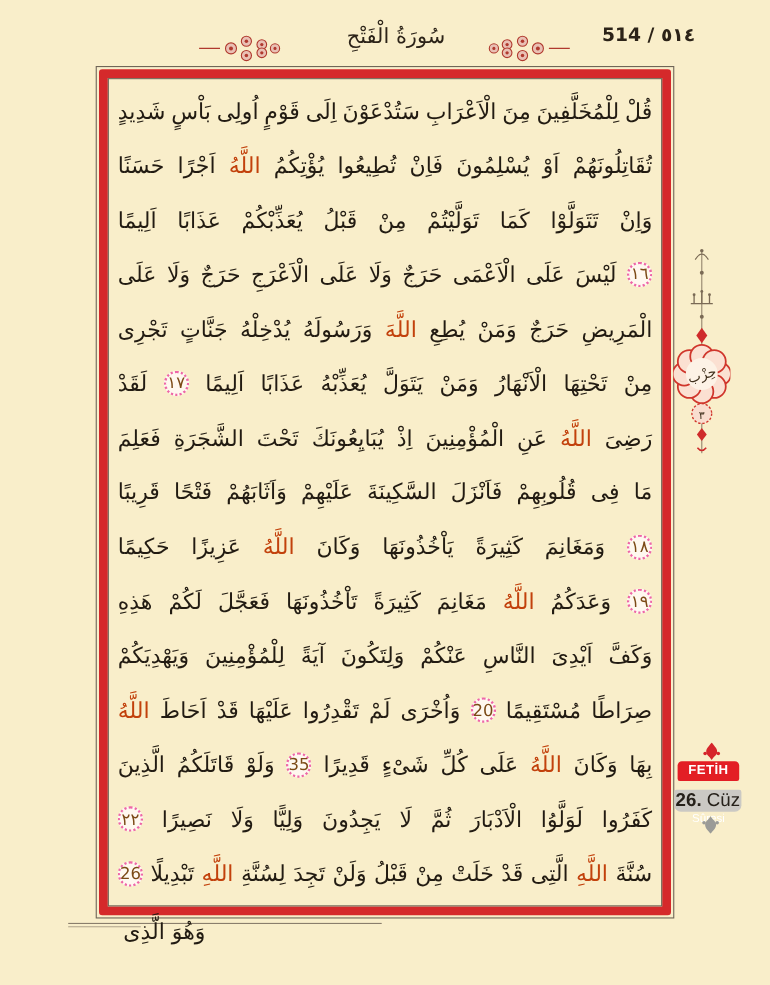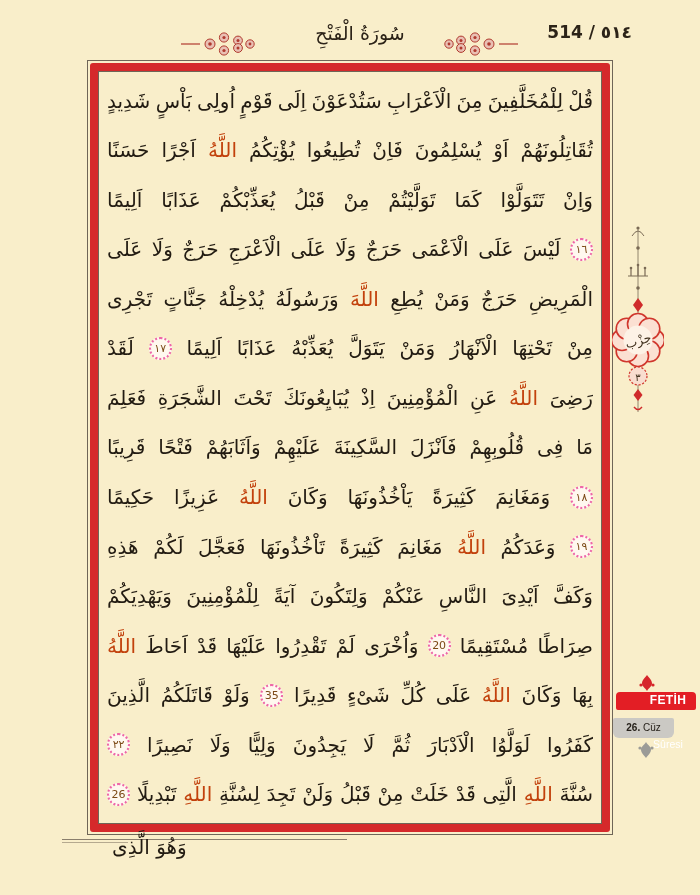--- a/index.html
+++ b/index.html
@@ -43,45 +43,44 @@
     flex:1;display:flex;flex-direction:row;align-items:center;
     justify-content:space-between;
     font-size:20px;color:#221b12;overflow:hidden;white-space:nowrap;
   }
   .qline .word{display:inline-block;}
   .qline .red{color:#c2410c;}
   .rosette{
     display:inline-flex;align-items:center;justify-content:center;
     width:19px;height:19px;border-radius:50%;
     border:2px dotted #ee66a8;background:#fff8ef;
-    font-size:11px;color:#7c4a16;flex:0 0 auto;
+    font-size:15px;color:#7c4a16;flex:0 0 auto;
   }
   
   .shelf-line{position:absolute;left:62px;top:839px;width:285px;height:1px;background:#8a7e6c;}
   .shelf-line2{position:absolute;left:62px;top:842px;width:66px;height:1px;background:#b5a98f;}
   .catchword{
     position:absolute;left:112px;top:835px;width:120px;text-align:left;
     font-size:20px;color:#221b12;direction:rtl;white-space:nowrap;
   }
   
   .hizb-ornament{position:absolute;left:612px;top:224px;width:52px;height:192px;}
   .fleur-red{position:absolute;left:639px;top:675px;width:16px;height:18px;}
   .fleur-gray{position:absolute;left:638px;top:740px;width:16px;height:18px;transform:rotate(180deg);}
   .badge-red{
     position:absolute;left:616px;top:692px;width:56px;height:18px;
     background:#e31e25;border-radius:4px 4px 2px 2px;color:#fff;text-align:center;
     font-family:"Liberation Sans",sans-serif;
-    padding-left:24px;
   }
   .badge-red .l1{font-size:12px;font-weight:bold;letter-spacing:.4px;line-height:13px;margin-top:2px;}
   .badge-red .l2{font-size:10.5px;line-height:10px;margin-top:32px;}
   .badge-gray{
     position:absolute;left:613px;top:718px;width:61px;height:20px;
     background:#cbc9c4;border-radius:2px 2px 6px 6px;color:#26211a;text-align:center;
-    font-size:10px;line-height:20px;font-family:"Liberation Sans",sans-serif;
+    font-size:17px;line-height:20px;font-family:"Liberation Sans",sans-serif;
   }
   .badge-gray b{font-weight:bold;}
   svg{display:block;}
 </style>
 </head>
 <body>
 
 <div class="page-number">514 / ٥١٤</div>
 <div class="surah-title">سُورَةُ الْفَتْحِ</div>
 

